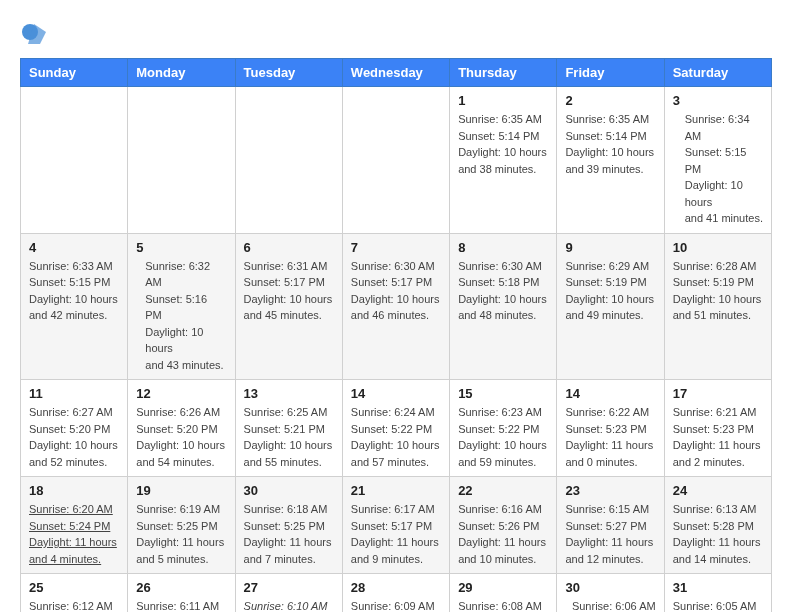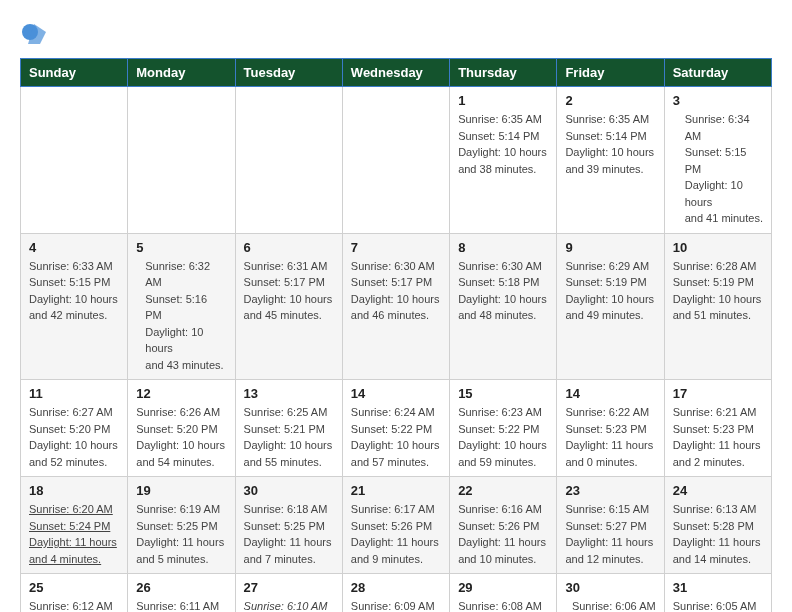--- a/index.html
+++ b/index.html
@@ -48,21 +48,21 @@
       font-size: 16px;
       color: #555;
       margin-top: 4px;
     }
     .calendar-table {
       width: 100%;
       border-collapse: collapse;
       table-layout: fixed;
     }
     .calendar-table th {
-      background: #14532d;
+      background: #3b82f6;
       color: #fff;
       text-align: left;
       padding: 6px 8px;
       font-size: 13px;
       font-weight: bold;
       border: 1px solid #3a7bc8;
     }
     .calendar-table td {
       vertical-align: top;
       padding: 6px 8px;
@@ -269,21 +269,21 @@
         <td>
           <div class="day-number">30</div>
           <div class="day-info" style="white-space: pre-line;">Sunrise: 6:18 AM
 Sunset: 5:25 PM
 Daylight: 11 hours
 and 7 minutes.</div>
         </td>
         <td>
           <div class="day-number">21</div>
           <div class="day-info" style="white-space: pre-line;">Sunrise: 6:17 AM
-Sunset: 5:26 PM
+Sunset: 5:17 PM
 Daylight: 11 hours
 and 9 minutes.</div>
         </td>
         <td>
           <div class="day-number">22</div>
           <div class="day-info" style="white-space: pre-line;">Sunrise: 6:16 AM
 Sunset: 5:26 PM
 Daylight: 11 hours
 and 10 minutes.</div>
         </td>

